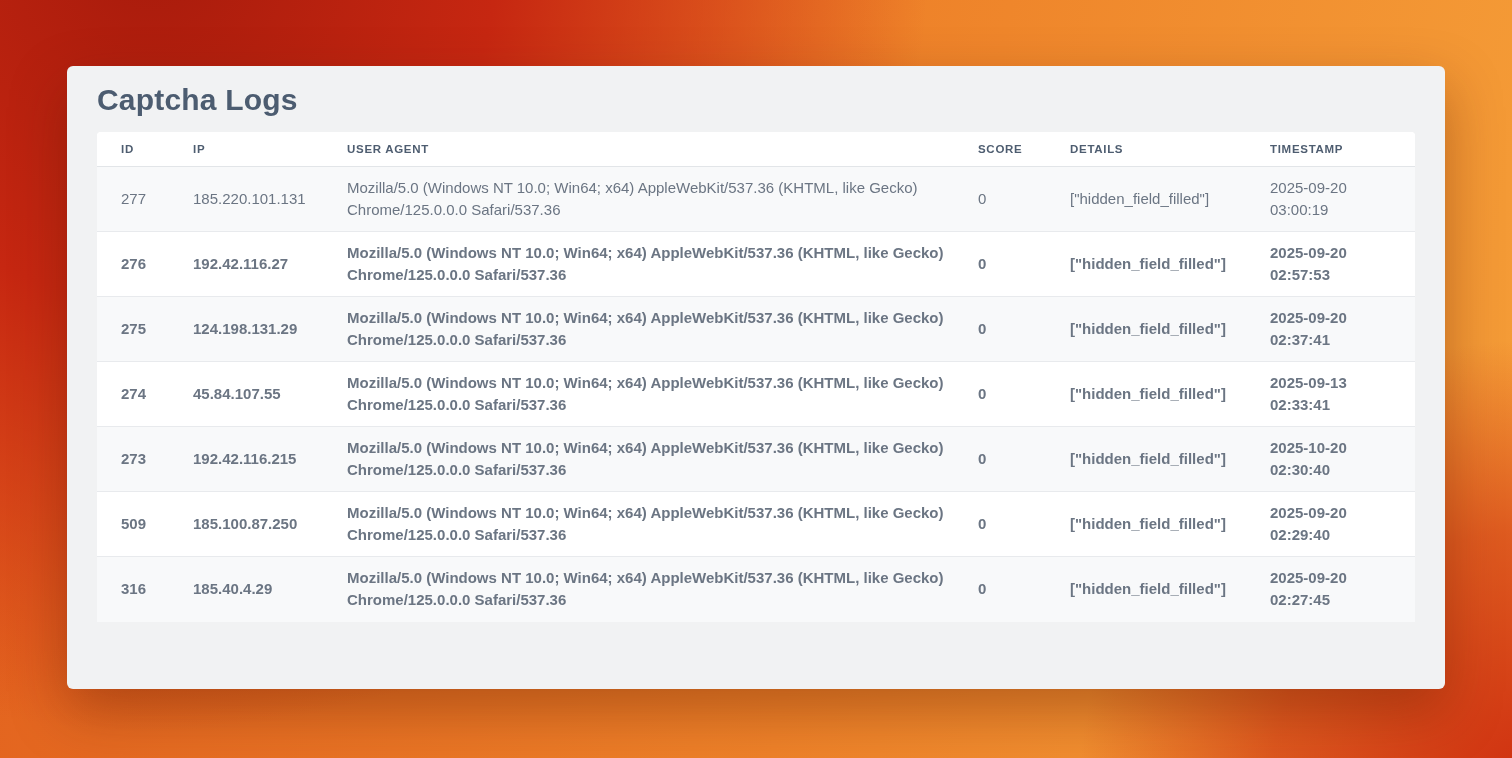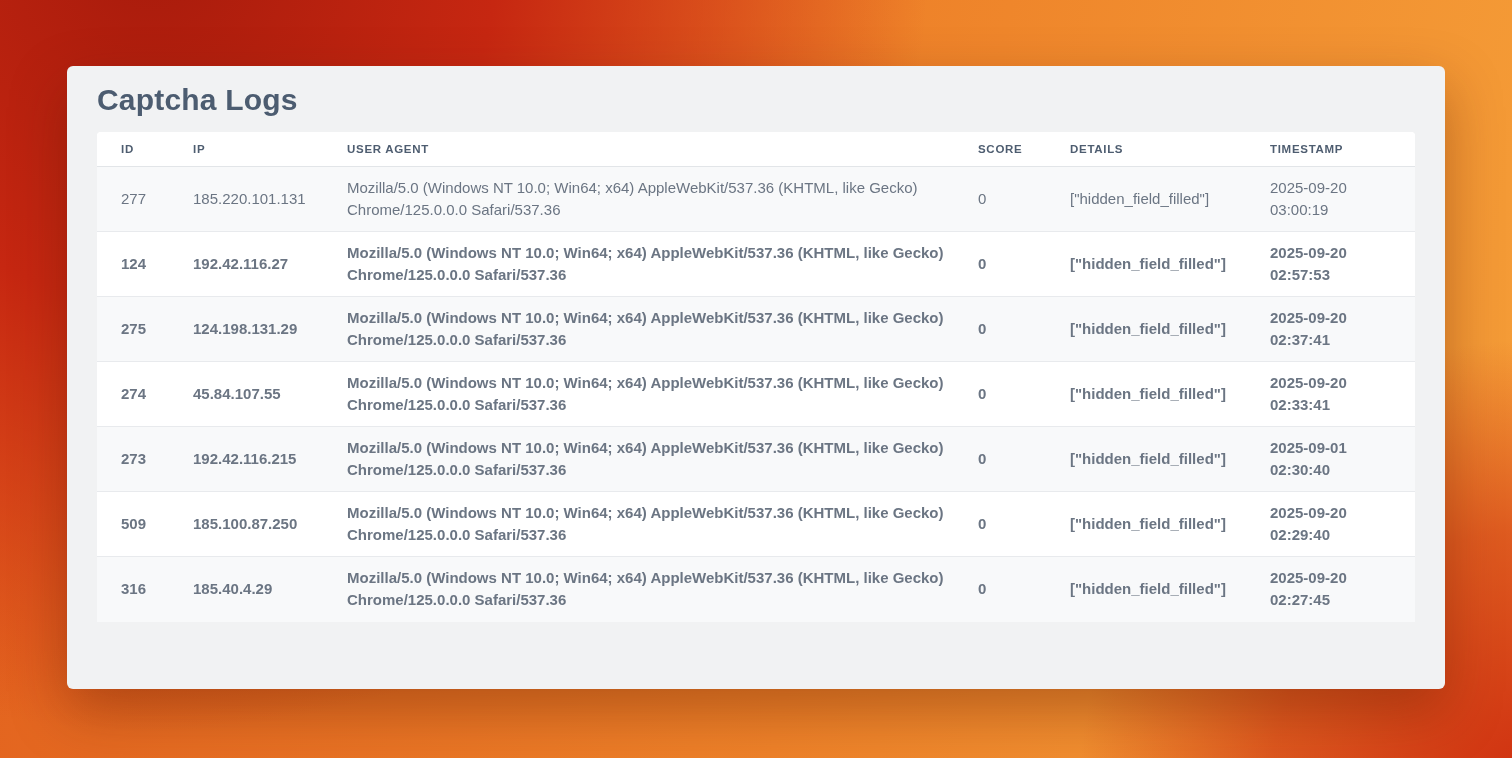--- a/index.html
+++ b/index.html
@@ -109,50 +109,50 @@
         <tbody>
             <tr>
             <td>277</td>
             <td>185.220.101.131</td>
             <td>Mozilla/5.0 (Windows NT 10.0; Win64; x64) AppleWebKit/537.36 (KHTML, like Gecko) Chrome/125.0.0.0 Safari/537.36</td>
             <td>0</td>
             <td>["hidden_field_filled"]</td>
             <td>2025-09-20 03:00:19</td>
           </tr>
             <tr>
-            <td>124</td>
+            <td>276</td>
             <td>192.42.116.27</td>
             <td>Mozilla/5.0 (Windows NT 10.0; Win64; x64) AppleWebKit/537.36 (KHTML, like Gecko) Chrome/125.0.0.0 Safari/537.36</td>
             <td>0</td>
             <td>["hidden_field_filled"]</td>
             <td>2025-09-20 02:57:53</td>
           </tr>
             <tr>
             <td>275</td>
             <td>124.198.131.29</td>
             <td>Mozilla/5.0 (Windows NT 10.0; Win64; x64) AppleWebKit/537.36 (KHTML, like Gecko) Chrome/125.0.0.0 Safari/537.36</td>
             <td>0</td>
             <td>["hidden_field_filled"]</td>
             <td>2025-09-20 02:37:41</td>
           </tr>
             <tr>
             <td>274</td>
             <td>45.84.107.55</td>
             <td>Mozilla/5.0 (Windows NT 10.0; Win64; x64) AppleWebKit/537.36 (KHTML, like Gecko) Chrome/125.0.0.0 Safari/537.36</td>
             <td>0</td>
             <td>["hidden_field_filled"]</td>
-            <td>2025-09-20 02:33:41</td>
+            <td>2025-09-13 02:33:41</td>
           </tr>
             <tr>
             <td>273</td>
             <td>192.42.116.215</td>
             <td>Mozilla/5.0 (Windows NT 10.0; Win64; x64) AppleWebKit/537.36 (KHTML, like Gecko) Chrome/125.0.0.0 Safari/537.36</td>
             <td>0</td>
             <td>["hidden_field_filled"]</td>
-            <td>2025-09-01 02:30:40</td>
+            <td>2025-10-20 02:30:40</td>
           </tr>
             <tr>
             <td>509</td>
             <td>185.100.87.250</td>
             <td>Mozilla/5.0 (Windows NT 10.0; Win64; x64) AppleWebKit/537.36 (KHTML, like Gecko) Chrome/125.0.0.0 Safari/537.36</td>
             <td>0</td>
             <td>["hidden_field_filled"]</td>
             <td>2025-09-20 02:29:40</td>
           </tr>
             <tr>

